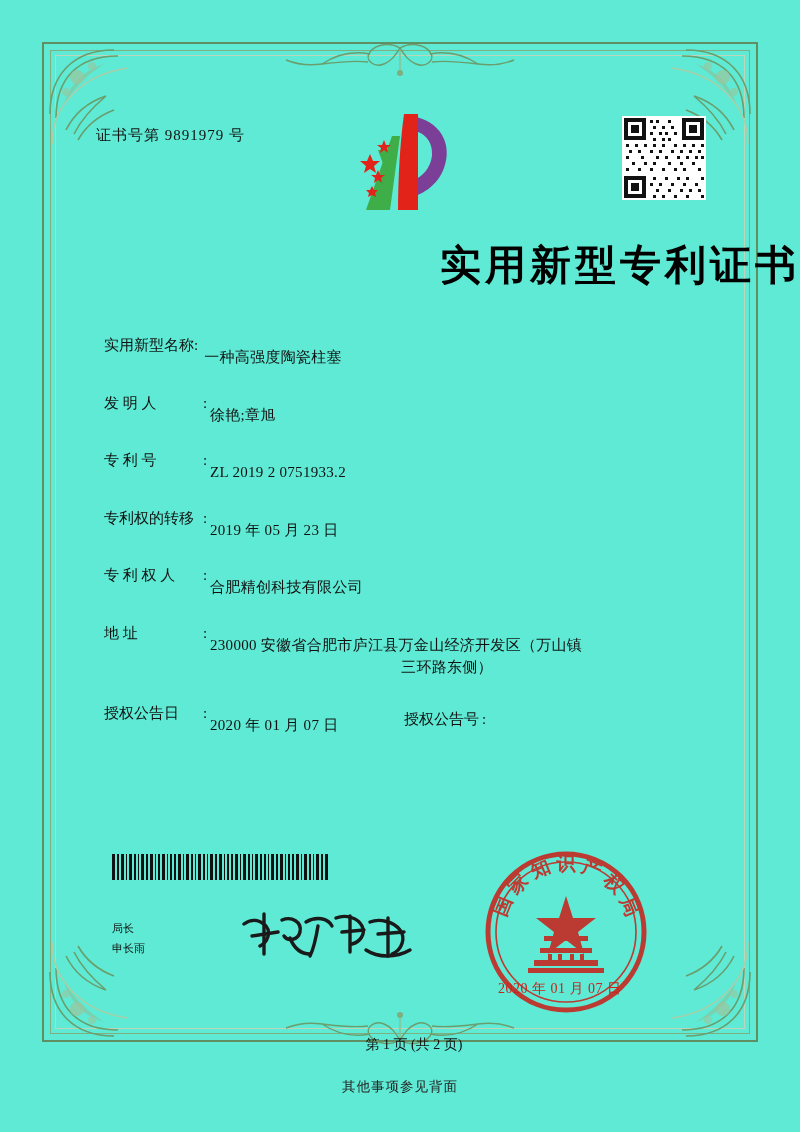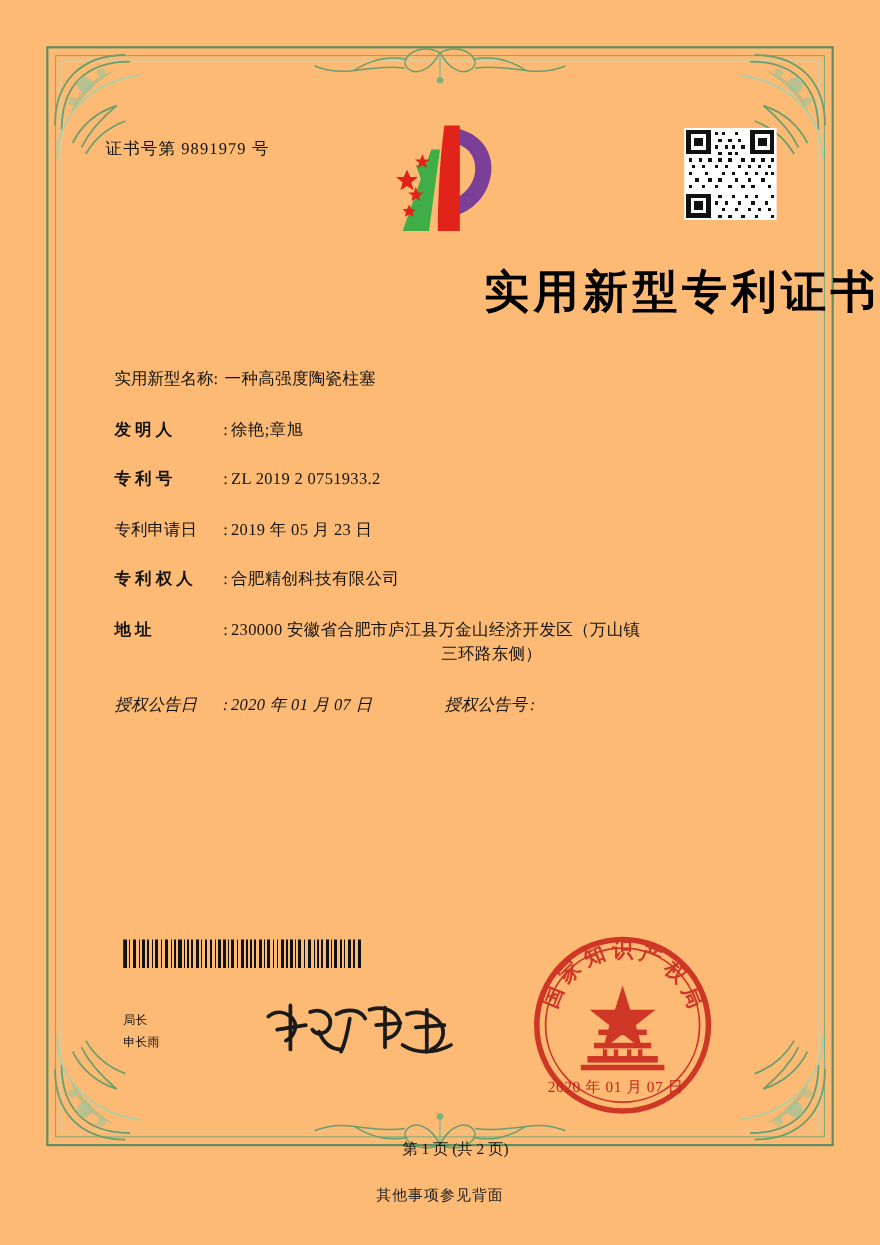--- a/index.html
+++ b/index.html
@@ -12,21 +12,21 @@
     background: #ffffff;
     font-family: "Liberation Serif", serif;
     color: #1a1a1a;
     overflow: hidden;
   }
 
   .page {
     position: relative;
     width: 800px;
     height: 1132px;
-    background: #fdba74;
+    background: #5eead4;
   }
 
   
   .border-outer {
     position: absolute;
     left: 42px;
     top: 42px;
     width: 716px;
     height: 1000px;
     border: 2px solid #5f8f62;
@@ -136,39 +136,38 @@
   }
   .field-label {
     width: 96px;
     flex: 0 0 96px;
     letter-spacing: 0px;
     white-space: nowrap;
   }
   .field-label.spread {
     display: flex;
     justify-content: space-between;
-    font-weight: bold;
   }
   .field-sep {
     flex: 0 0 10px;
     text-align: center;
   }
   .field-value {
     flex: 1 1 auto;
     letter-spacing: 0.3px;
+    margin-top: 12px;
   }
   .field-value .line2 {
     display: block;
     text-align: center;
   }
 
   .two-col {
     display: flex;
-    align-items: flex-end;
-    font-style: italic;
+    align-items: center;
   }
   .two-col .col-a { flex: 0 0 300px; display: flex; }
   .two-col .col-b { flex: 1 1 auto; display: flex; }
   .two-col .lbl-a { width: 96px; flex: 0 0 96px; white-space: nowrap; }
   .two-col .lbl-b { white-space: nowrap; }
 
   
   .paragraphs {
     position: absolute;
     left: 112px;
@@ -453,21 +452,21 @@
       <div class="field-value">徐艳;章旭</div>
     </div>
 
     <div class="field-row">
       <div class="field-label spread">专 利 号</div>
       <div class="field-sep">:</div>
       <div class="field-value">ZL 2019 2 0751933.2</div>
     </div>
 
     <div class="field-row">
-      <div class="field-label">专利申请日</div>
+      <div class="field-label">专利权的转移</div>
       <div class="field-sep">:</div>
       <div class="field-value">2019 年 05 月 23 日</div>
     </div>
 
     <div class="field-row">
       <div class="field-label spread">专 利 权 人</div>
       <div class="field-sep">:</div>
       <div class="field-value">合肥精创科技有限公司</div>
     </div>
 

